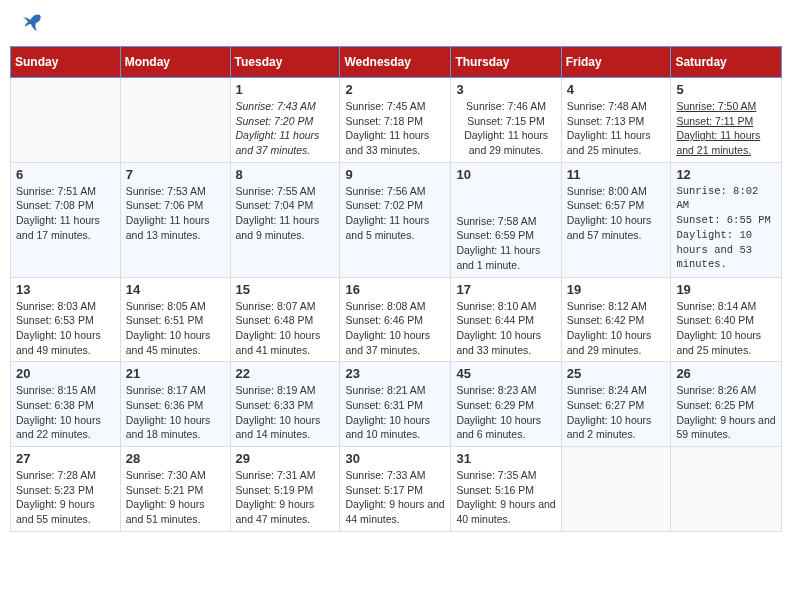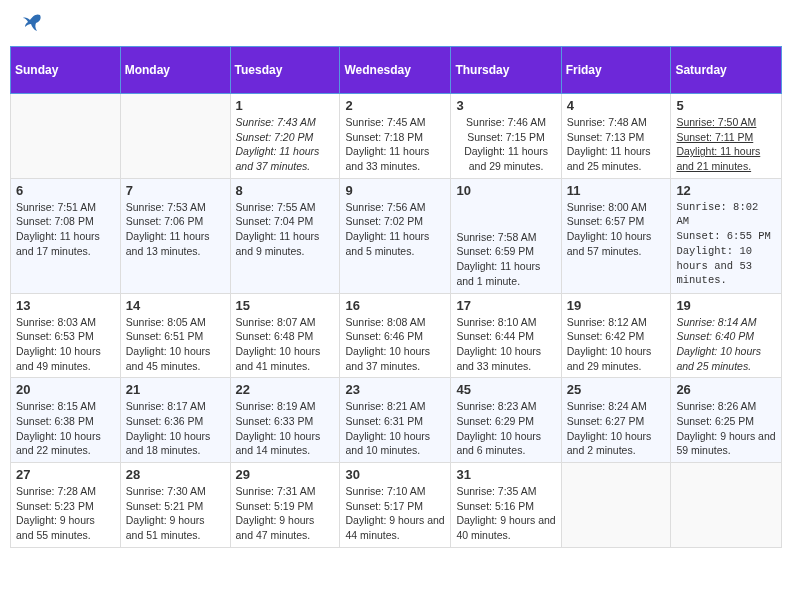--- a/index.html
+++ b/index.html
@@ -28,23 +28,23 @@
     .location-title {
       font-size: 16px;
       color: #333;
     }
     .calendar {
       width: 100%;
       border-collapse: collapse;
       font-size: 11px;
     }
     .calendar th {
-      background-color: #6d28d9;
+      background-color: #b91c1c;
       color: #fff;
-      padding: 16px 4px;
+      padding: 8px 4px;
       text-align: left;
       font-size: 12px;
       font-weight: bold;
       border: 1px solid #5599e0;
     }
     .calendar td {
       border: 1px solid #ddd;
       vertical-align: top;
       padding: 4px 5px;
       min-height: 80px;
@@ -235,21 +235,21 @@
 Daylight: 10 hours and 33 minutes.</div>
         </td>
         <td>
           <span class="day-num">19</span>
           <div class="day-info" style="white-space: pre-line;">Sunrise: 8:12 AM
 Sunset: 6:42 PM
 Daylight: 10 hours and 29 minutes.</div>
         </td>
         <td>
           <span class="day-num">19</span>
-          <div class="day-info" style="white-space: pre-line; font-style: italic;">Sunrise: 8:14 AM
+          <div class="day-info" style="white-space: pre-line;">Sunrise: 8:14 AM
 Sunset: 6:40 PM
 Daylight: 10 hours and 25 minutes.</div>
         </td>
       </tr>
       <tr>
         <td>
           <span class="day-num">20</span>
           <div class="day-info" style="white-space: pre-line;">Sunrise: 8:15 AM
 Sunset: 6:38 PM
 Daylight: 10 hours and 22 minutes.</div>
@@ -305,21 +305,21 @@
 Daylight: 9 hours and 51 minutes.</div>
         </td>
         <td>
           <span class="day-num">29</span>
           <div class="day-info" style="white-space: pre-line;">Sunrise: 7:31 AM
 Sunset: 5:19 PM
 Daylight: 9 hours and 47 minutes.</div>
         </td>
         <td>
           <span class="day-num">30</span>
-          <div class="day-info" style="white-space: pre-line;">Sunrise: 7:10 AM
+          <div class="day-info" style="white-space: pre-line;">Sunrise: 7:33 AM
 Sunset: 5:17 PM
 Daylight: 9 hours and 44 minutes.</div>
         </td>
         <td>
           <span class="day-num">31</span>
           <div class="day-info" style="white-space: pre-line;">Sunrise: 7:35 AM
 Sunset: 5:16 PM
 Daylight: 9 hours and 40 minutes.</div>
         </td>
         <td class="empty"></td>

